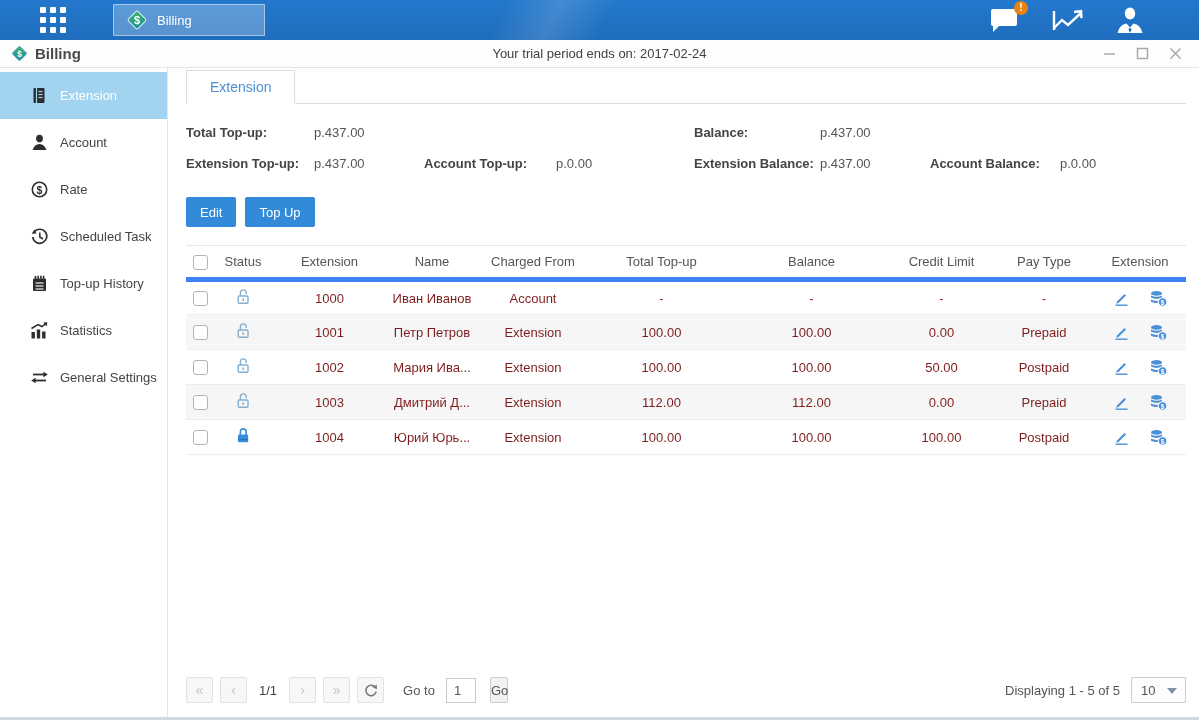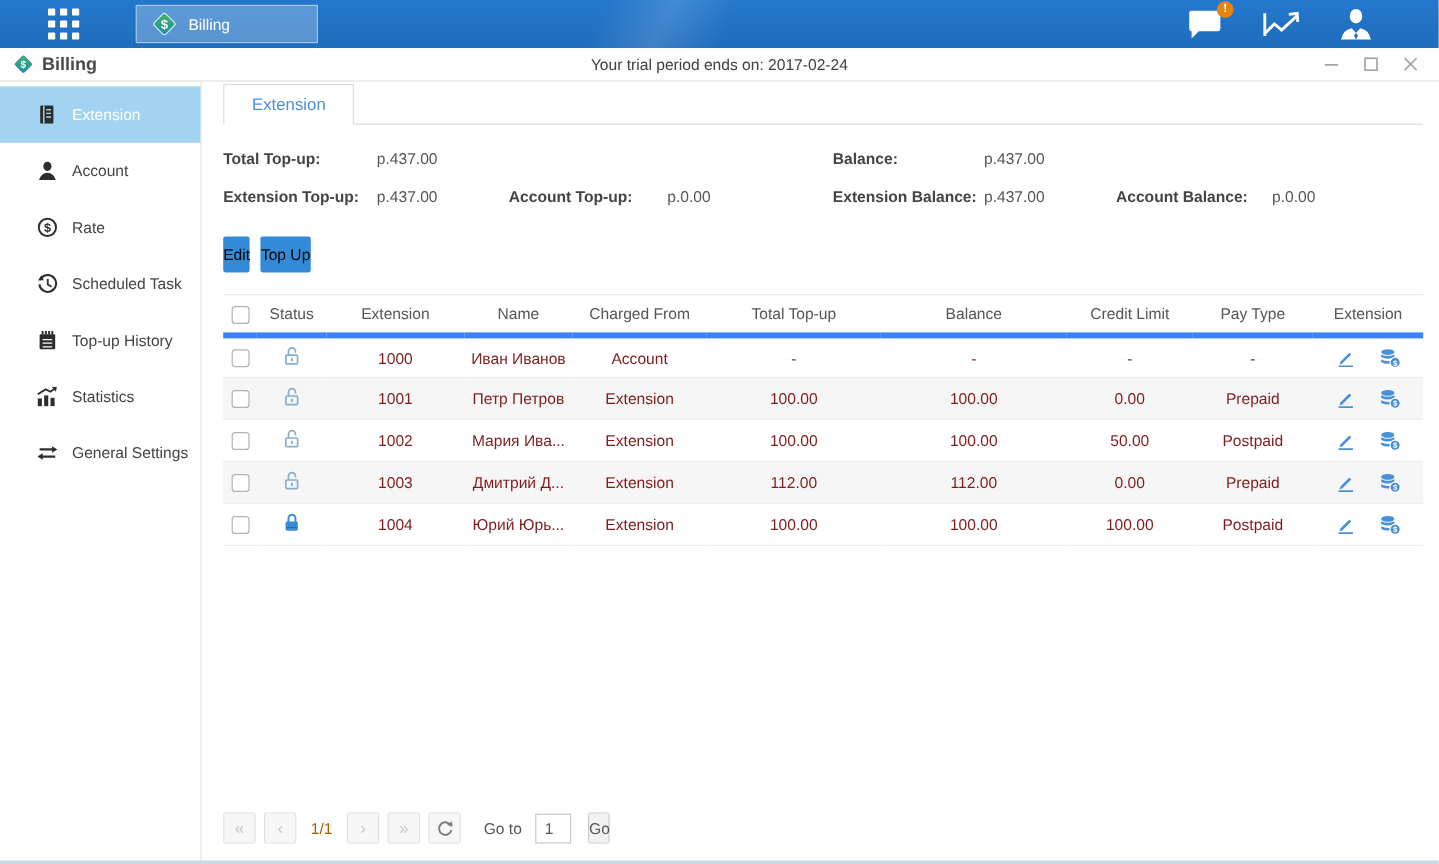--- a/index.html
+++ b/index.html
@@ -110,23 +110,23 @@
   .w-lbl1 { width: 128px; }
   .w-val1 { width: 110px; }
   .w-lbl2 { width: 132px; }
   .stats-col-right .w-lbl1 { width: 126px; }
   .stats-col-right .w-val1 { width: 110px; }
   .stats-col-right .w-lbl2 { width: 130px; }
 
   
   .btn-row { margin-top: 18px; display: flex; gap: 9px; }
   .btn {
-    background: #338ad8; color: #000000;
+    background: #338ad8; color: #ffffff;
     border: none; border-radius: 2px;
-    height: 30px; padding: 0 0;
+    height: 30px; padding: 0 14px;
     font-size: 13px; font-family: inherit;
     cursor: pointer;
   }
 
   
   .table-area { flex: 1; margin-top: 18px; }
   table { width: 100%; border-collapse: collapse; table-layout: fixed; }
   thead tr { border-top: 1px solid #e7e7e7; border-bottom: 5px solid #3b82f6; height: 34px; }
   th { font-weight: normal; color: #555; font-size: 13px; text-align: center; }
   tbody tr { height: 35px; border-bottom: 1px solid #ededed; }
@@ -146,21 +146,21 @@
   .footer { display: flex; align-items: center; height: 48px; margin-bottom: 3px; flex-shrink: 0; }
   .pg-group { display: flex; align-items: center; gap: 7px; }
   .pg-btn {
     width: 27px; height: 26px;
     background: #f7f7f7;
     border: 1px solid #e2e2e2; border-radius: 2px;
     color: #c6c6c6; font-size: 14px;
     display: flex; align-items: center; justify-content: center;
     cursor: pointer;
   }
-  .page-indicator { color: #a16207; margin: 0 5px; }
+  .page-indicator { color: #404040; margin: 0 5px; }
   .goto-label { margin: 0 4px 0 12px; color: #555; }
   .goto-input {
     width: 30px; height: 25px;
     border: 1px solid #c9c9c9;
     font-size: 13px; font-family: inherit; color: #555;
     padding-left: 7px;
   }
   .go-btn {
     width: 18px; height: 26px; margin-left: 7px;
     background: #f2f2f2; border: 1px solid #cccccc; border-radius: 2px;
@@ -663,18 +663,25 @@
         <span class="pg-btn">
           <svg width="14" height="14" viewBox="0 0 14 14">
             <path d="M11.8 5.2 A5.2 5.2 0 1 0 12.2 8.6" fill="none" stroke="#7d7d7d" stroke-width="1.6"></path>
             <path d="M12.8 1.4 L12.9 6.2 L8.6 4.2 z" fill="#7d7d7d"></path>
           </svg>
         </span>
         <span class="goto-label">Go to</span>
         <input class="goto-input" value="1" style="">
         <button class="go-btn">Go</button>
       </div>
+      <div class="footer-right">
+        <span class="displaying">Displaying 1 - 5 of 5</span>
+        <span class="page-size">
+          <span>10</span>
+          <span class="tri"></span>
+        </span>
+      </div>
     </div>
 
   </div>
 </div>
 
 <div class="bottom-edge"></div>
 
 </body></html>

